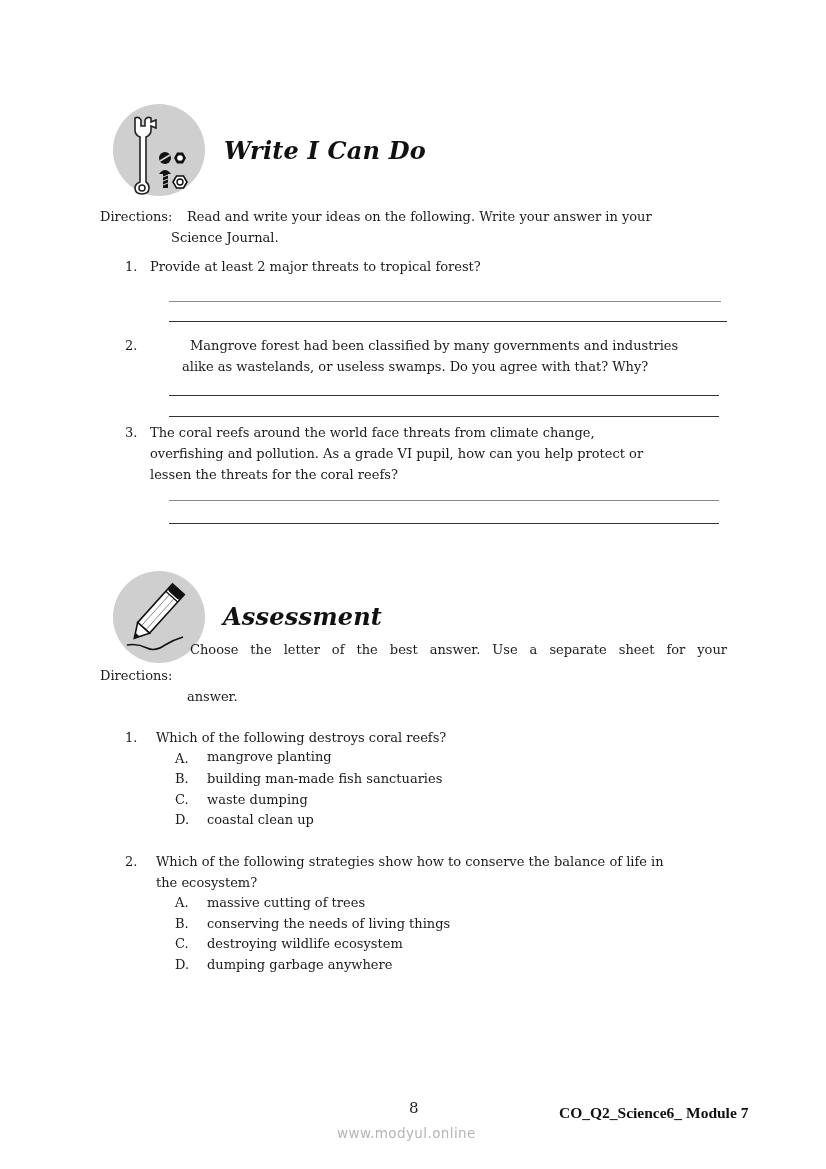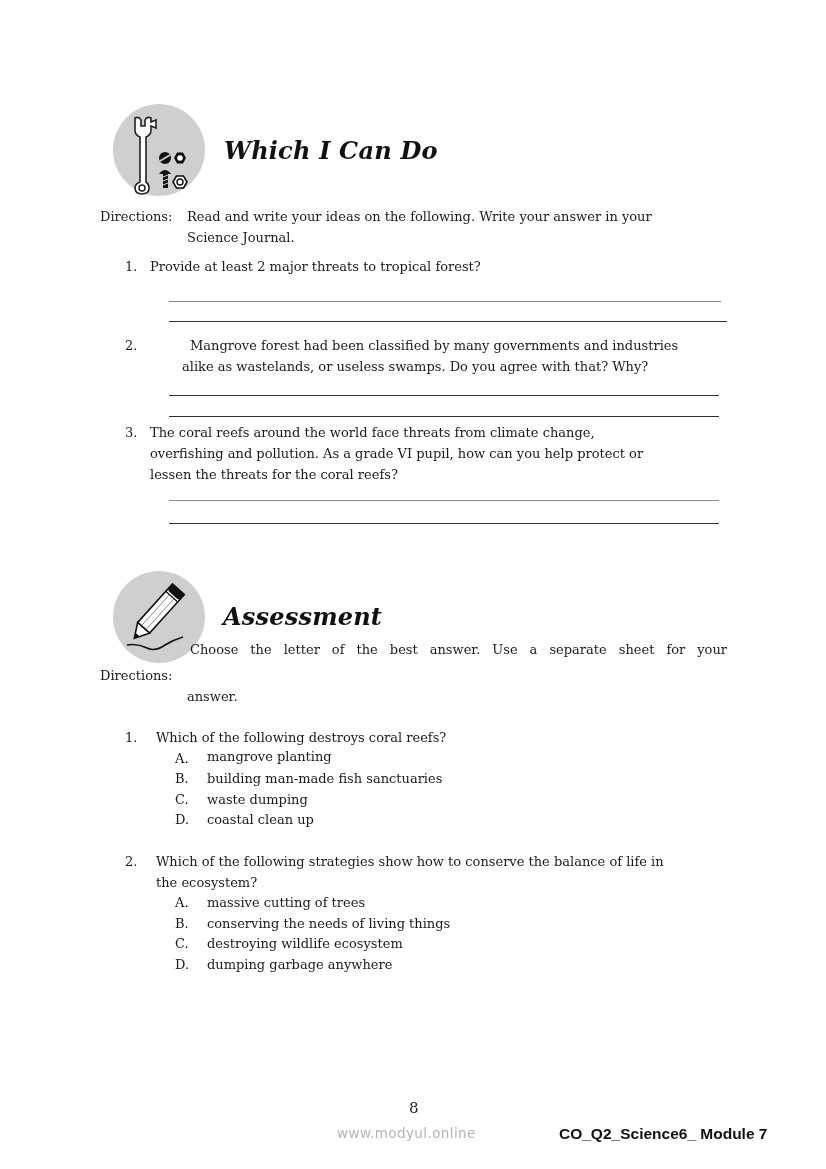--- a/index.html
+++ b/index.html
@@ -10,21 +10,21 @@
     .section-title { position: absolute; font-family: "DejaVu Serif", "Liberation Serif", serif; font-weight: bold; font-style: italic; font-size: 24px; color: #111; letter-spacing: 0.2px; }
     .dir-label { position: absolute; left: 100px; }
     .dir-text { position: absolute; }
     .q-num { position: absolute; }
     .q-text { position: absolute; }
     .ans-line { position: absolute; height: 0; border-top: 1.3px solid #333; }
     .ans-line.light { border-top-color: #8a8a8a; }
     .choice { position: absolute; }
     .choice-letter { position: absolute; }
     .footer-page { position: absolute; left: 409px; top: 1099px; font-family: "DejaVu Serif", "Liberation Serif", serif; font-size: 15px; color: #222; }
-    .footer-code { position: absolute; left: 559px; top: 1104px; font-family: Liberation Sans, sans-serif; font-weight: bold; font-size: 15.5px; color: #111; margin-top: 21px; }
+    .footer-code { position: absolute; left: 559px; top: 1104px; font-family: Liberation Serif, serif; font-weight: bold; font-size: 15.5px; color: #111; }
     .footer-url { position: absolute; left: 337px; top: 1125px; font-family: "DejaVu Sans", "Liberation Sans", sans-serif; font-size: 13.5px; color: #b5b5b5; letter-spacing: 0.4px; }
   </style>
 </head>
 <body>
 
 <div>
   <div class="icon-circle" style="left:113px; top:104px;">
     <svg width="92" height="92" viewBox="0 0 92 92">
 
       <path d="M22 14 L22 26 Q22 31 27 33 L27 78 Q22 80 22 84 Q22 90 29 90 Q36 90 36 84 Q36 80 33 78 L33 33 Q38 31 38 26 L38 22 L43 24 L43 16 L38 18 L38 14 Q34 12 32 16 L32 22 L28 22 L28 16 Q26 12 22 14 Z" fill="#ffffff" stroke="#222" stroke-width="1.6"></path>
@@ -39,25 +39,25 @@
       <path d="M46 70 Q52 62 58 70 Z" fill="#111"></path>
       <rect x="50" y="70" width="5" height="14" fill="#111"></rect>
       <line x1="50" y1="73" x2="55" y2="71" stroke="#cfcfcf" stroke-width="1"></line>
       <line x1="50" y1="77" x2="55" y2="75" stroke="#cfcfcf" stroke-width="1"></line>
       <line x1="50" y1="81" x2="55" y2="79" stroke="#cfcfcf" stroke-width="1"></line>
 
       <polygon points="60,78 63.5,72 70.5,72 74,78 70.5,84 63.5,84" fill="#fff" stroke="#111" stroke-width="1.6"></polygon>
       <circle cx="67" cy="78" r="3" fill="#fff" stroke="#111" stroke-width="1.4"></circle>
     </svg>
   </div>
-  <div class="section-title" style="left:224px; top:136px;">Which I Can Do</div>
+  <div class="section-title" style="left:224px; top:136px;">Write I Can Do</div>
 
   <div class="serif dir-label" style="top:207px;">Directions:</div>
   <div class="serif dir-text" style="left:187px; top:207px;">Read and write your ideas on the following. Write your answer in your</div>
-  <div class="serif dir-text" style="left:187px; top:228px;">Science Journal.</div>
+  <div class="serif dir-text" style="left:171px; top:228px;">Science Journal.</div>
 
   <div>
     <div class="serif q-num" style="left:125px; top:257px;">1.</div>
     <div class="serif q-text" style="left:150px; top:257px;">Provide at least 2 major threats to tropical forest?</div>
     <div class="ans-line light" style="left:169px; top:301px; width:552px;"></div>
     <div class="ans-line" style="left:169px; top:321px; width:558px;"></div>
   </div>
 
   <div>
     <div class="serif q-num" style="left:125px; top:336px;">2.</div>

